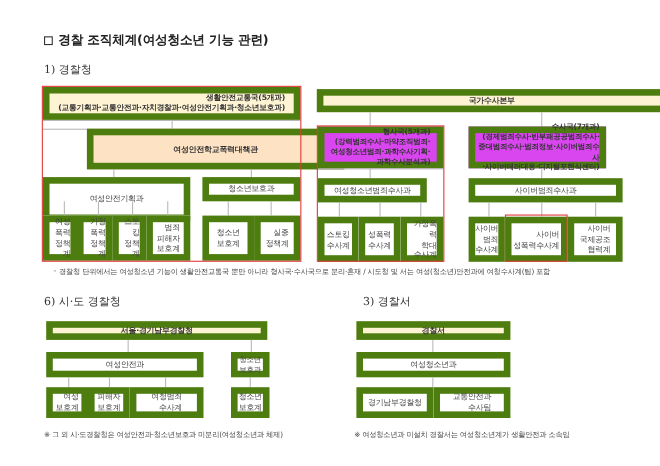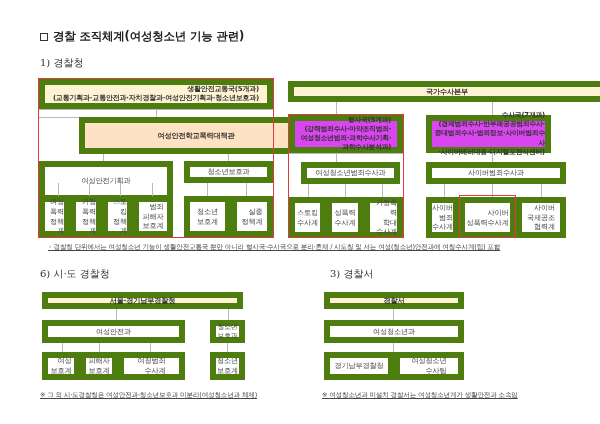--- a/index.html
+++ b/index.html
@@ -9,21 +9,21 @@
   .title { left:40px; top:29px; font-size:11.5px; font-weight:bold; color:#222; letter-spacing:-0.2px; }
   .section { font-family:"DejaVu Serif", serif; font-size:10px; color:#333; }
   .box { position:absolute; box-sizing:border-box; border:6px solid #4d7c0f; background:#fff;
          display:flex; align-items:center; justify-content:center; text-align:right;
          font-size:7.2px; line-height:1.35; color:#444; white-space:pre-line; letter-spacing:-0.2px; }
   .box.yellow { background:#fef4d4; font-weight:bold; color:#333; }
   .box.peach { background:#fde3c4; font-weight:bold; color:#333; }
   .box.grey { background:#d946ef; font-weight:bold; color:#333; }
   .red { position:absolute; box-sizing:border-box; border:1.5px solid #e03a3a; pointer-events:none; }
   .ln { position:absolute; background:#b9b9b9; }
-  .note { position:absolute; font-size:6.6px; color:#444; white-space:nowrap; letter-spacing:-0.2px;text-decoration:underline; }
+  .note { position:absolute; font-size:6.6px; color:#444; white-space:nowrap; letter-spacing:-0.2px; }
   .check { display:inline-block; width:8px; height:8px; border:1px solid #333; margin-right:5px; vertical-align:-1px; box-sizing:border-box; }
 </style>
 </head>
 <body>
 
 <div class="abs title">
   <span class="check"></span><span>경찰 조직체계(여성청소년 기능 관련)</span>
 </div>
 
 <div class="abs section" style="left:40px;top:56px;">1) 경찰청</div>
@@ -69,21 +69,21 @@
 (강력범죄수사·마약조직범죄·
 여성청소년범죄·과학수사기획·
 과학수사분석과)</div>
 <div class="box grey" style="left:426px;top:115px;width:125px;height:38px;font-size:6.8px;">수사국(7개과)
 (경제범죄수사·반부패공공범죄수사·
 중대범죄수사·범죄정보·사이버범죄수사
 ·사이버테러대응·디지털포렌식센터)</div>
 <div class="ln" style="left:289px;top:153px;width:114px;height:1px;"></div>
 <div class="ln" style="left:336px;top:153px;width:1px;height:9px;"></div>
 <div class="ln" style="left:492px;top:153px;width:1px;height:9px;"></div>
-<div class="box" style="left:289px;top:162px;width:99px;height:22px;margin-left:12px;">여성청소년범죄수사과</div>
+<div class="box" style="left:289px;top:162px;width:99px;height:22px;">여성청소년범죄수사과</div>
 <div class="box" style="left:426px;top:162px;width:140px;height:22px;">사이버범죄수사과</div>
 <div class="ln" style="left:308px;top:184px;width:1px;height:13px;"></div>
 <div class="ln" style="left:345px;top:184px;width:1px;height:13px;"></div>
 <div class="ln" style="left:382px;top:184px;width:1px;height:13px;"></div>
 <div class="ln" style="left:444px;top:184px;width:1px;height:13px;"></div>
 <div class="ln" style="left:492px;top:184px;width:1px;height:13px;"></div>
 <div class="ln" style="left:541px;top:184px;width:1px;height:13px;"></div>
 <div class="box" style="left:289px;top:197px;width:37px;height:41px;">스토킹
 수사계</div>
 <div class="box" style="left:326px;top:197px;width:38px;height:41px;">성폭력
@@ -124,15 +124,15 @@
 <div class="box" style="left:210px;top:352px;width:35px;height:28px;">청소년
 보호계</div>
 <div class="note" style="left:40px;top:391px;">※ 그 외 시·도경찰청은 여성안전과·청소년보호과 미분리(여성청소년과 체제)</div>
 
 <div class="abs section" style="left:330px;top:267px;">3) 경찰서</div>
 <div class="box yellow" style="left:324px;top:292px;width:140px;height:17px;">경찰서</div>
 <div class="ln" style="left:393px;top:309px;width:1px;height:11px;"></div>
 <div class="box" style="left:324px;top:320px;width:140px;height:23px;">여성청소년과</div>
 <div class="ln" style="left:393px;top:343px;width:1px;height:9px;"></div>
 <div class="box" style="left:324px;top:352px;width:70px;height:28px;">경기남부경찰청</div>
-<div class="box" style="left:394px;top:352px;width:70px;height:28px;">여성청소년
+<div class="box" style="left:394px;top:352px;width:70px;height:28px;">교통안전과
 수사팀</div>
 <div class="note" style="left:322px;top:391px;">※ 여성청소년과 미설치 경찰서는 여성청소년계가 생활안전과 소속임</div>
 
 </body></html>

